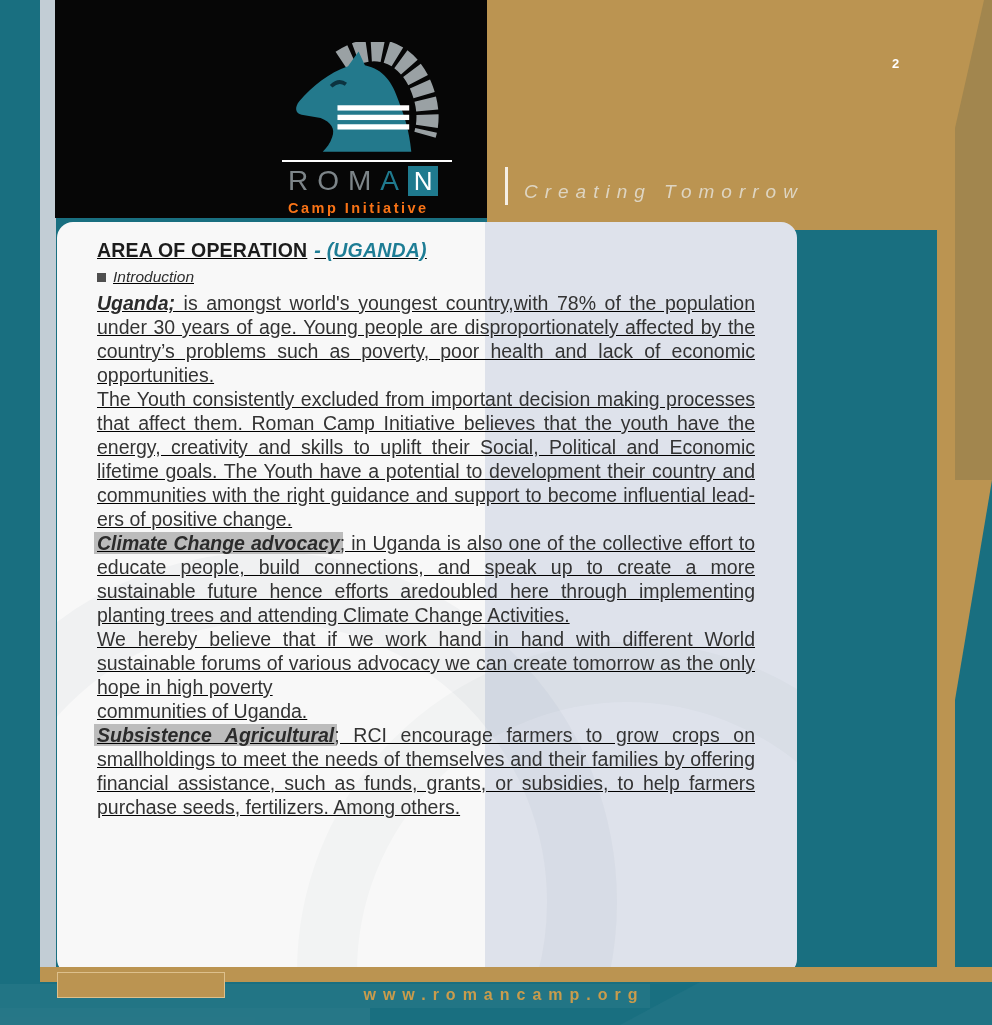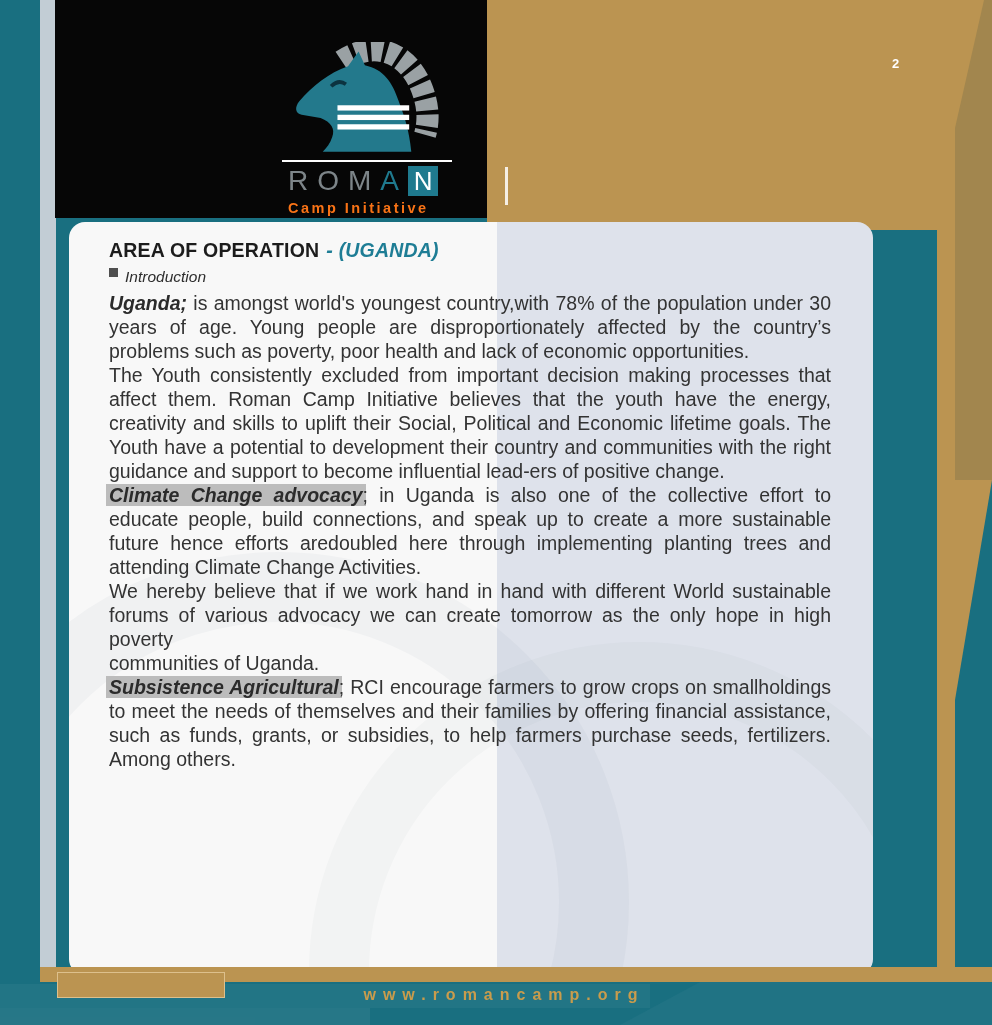--- a/index.html
+++ b/index.html
@@ -19,29 +19,29 @@
   .logo-sub{color:#f97316;font-weight:bold;font-size:14.5px;letter-spacing:2.5px;margin-top:4px;padding-left:6px;white-space:nowrap;}
 
   
   .pagenum{position:absolute;left:892px;top:56px;color:#ffffff;font-size:13px;font-weight:bold;z-index:3;}
   .tagline-wrap{position:absolute;left:505px;top:167px;z-index:3;display:flex;align-items:flex-end;}
   .tagline-bar{display:inline-block;width:3px;height:38px;background:rgba(255,255,255,.85);}
   .tagline{display:inline-block;margin-left:16px;margin-bottom:2px;font-style:italic;font-size:19px;
     letter-spacing:7px;color:#ded5c2;white-space:nowrap;}
 
   
-  .card{position:absolute;left:69px;top:222px;width:804px;height:753px;border-radius:16px;z-index:1;
-    background:linear-gradient(to right,#f8f8f8 0,#f8f8f8 428px,#dee2eb 428px,#dee2eb 100%);overflow:hidden;}
+  .card{position:absolute;left:57px;top:222px;width:740px;height:753px;border-radius:16px;z-index:1;
+    background:linear-gradient(to right,#f8f8f8 0,#f8f8f8 428px,#dee2eb 428px,#dee2eb 100%);overflow:hidden;text-decoration:underline;}
   .wm{position:absolute;border-radius:50%;pointer-events:none;}
   .wm1{left:-140px;top:330px;width:560px;height:560px;border:70px solid rgba(110,125,140,0.055);}
   .wm2{left:240px;top:420px;width:540px;height:540px;border:60px solid rgba(110,125,140,0.04);}
   .content{position:relative;padding:17px 42px 0 40px;}
   h1{margin:0 0 6px 0;font-size:19.5px;font-weight:bold;color:#1c1c1c;letter-spacing:.2px;}
   h1 .accent{color:#1e7d95;font-style:italic;margin-left:7px;}
-  .intro{display:flex;margin-bottom:5px;}
+  .intro{display:flex;align-items:center;margin-bottom:5px;}
   .sq{display:inline-block;width:9px;height:9px;background:#4f4f4f;margin-right:7px;}
   .intro-t{font-style:italic;font-size:15.5px;color:#2e2e2e;}
   .para{margin:0;text-align:justify;font-size:19.5px;line-height:24px;color:#333333;}
   .para .rest{white-space:pre-line;}
   .lead{font-weight:bold;font-style:italic;color:#2b2b2b;}
   .lead.hl{background:#bcbcbc;box-shadow:3px 0 0 #bcbcbc,-3px 0 0 #bcbcbc;}
 
   
   .bottom-bar{position:absolute;left:40px;top:967px;width:952px;height:15px;background:#bb9451;z-index:2;}
   .bottom-box{position:absolute;left:17px;top:5px;width:166px;height:24px;background:#bb9451;
@@ -95,20 +95,21 @@
         <span class="nbox">N</span>
       </div>
       <div class="logo-sub">Camp Initiative</div>
     </div>
   </div>
 
   <div class="pagenum">2</div>
 
   <div class="tagline-wrap">
     <span class="tagline-bar"></span>
+    <span class="tagline">Creating Tomorrow</span>
   </div>
 
   <div class="card">
     <div class="wm wm1"></div>
     <div class="wm wm2"></div>
     <div class="content">
       <h1>
         <span>AREA OF OPERATION</span><span class="accent">- (UGANDA)</span>
       </h1>
       <div class="intro">

